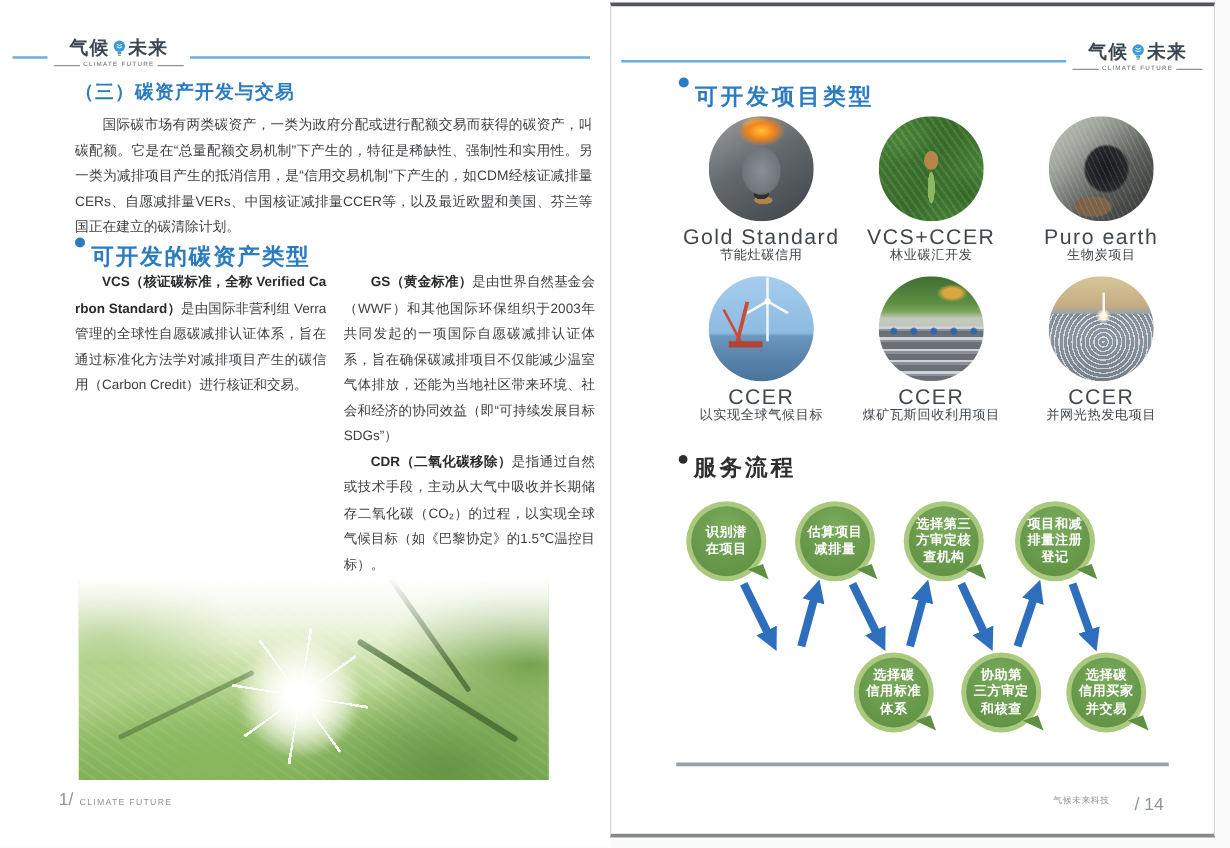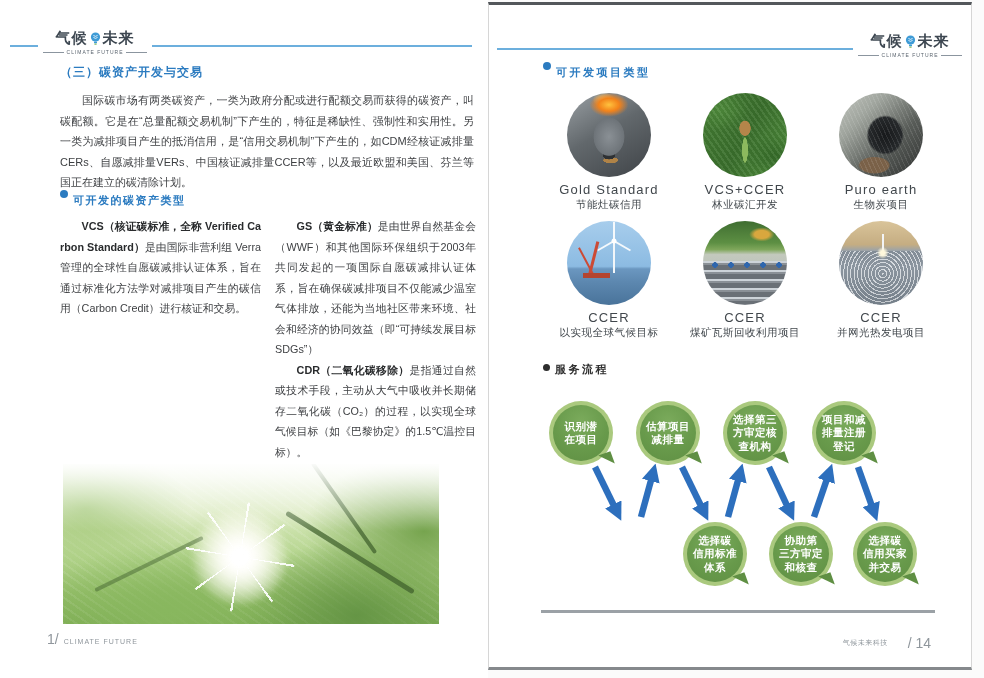--- a/index.html
+++ b/index.html
@@ -19,27 +19,27 @@
   .logo-l{left:38px;top:29px;}
   .logo-r{left:364px;top:27px;}
   .logo-row{display:flex;align-items:center;justify-content:center;gap:2px;
       font-weight:bold;font-size:15px;color:#3d4751;letter-spacing:1px;}
   .bulb{display:flex;align-items:center;}
   .logo-en{display:flex;align-items:center;gap:3px;margin-top:1px;}
   .logo-en .dash{flex:1;height:1px;background:#8b959f;}
   .logo-en .en{font-size:5px;color:#5b656f;letter-spacing:1px;white-space:nowrap;}
 
   
-  .page-title{position:absolute;left:60px;top:64px;font-size:12px;font-weight:bold;color:#2b7bc0;letter-spacing:1px;}
+  .page-title{position:absolute;left:60px;top:64px;font-size:15px;font-weight:bold;color:#2b7bc0;letter-spacing:1px;}
   .intro{position:absolute;left:60px;top:90px;width:414px;font-size:11px;line-height:20.5px;
       color:#3d3f42;text-align:justify;text-indent:2em;word-break:break-all;}
   .sec-head{position:absolute;display:flex;align-items:flex-start;gap:5px;}
   .sec-head .dot{width:8px;height:8px;border-radius:50%;background:#2b7bc0;margin-top:-3px;flex:none;}
   .sec-head .dot.black{background:#2d2d2d;width:7px;height:7px;margin-top:2px;}
-  .sec-head .txt{font-size:11px;font-weight:bold;color:#2b7bc0;letter-spacing:1.5px;}
+  .sec-head .txt{font-size:18px;font-weight:bold;color:#2b7bc0;letter-spacing:1.5px;}
   .sh-assets{left:60px;top:193px;}
   .columns{position:absolute;left:60px;top:216px;width:416px;display:flex;gap:14px;}
   .col{width:201px;font-size:10.8px;line-height:20.5px;color:#3d3f42;text-align:justify;}
   .col p{margin:0;text-indent:2em;word-break:break-all;}
   .col p.no-indent{text-indent:0;}
   .col b{color:#292b2d;}
 
   
   .hero{position:absolute;left:63px;top:464px;width:376px;height:160px;overflow:hidden;background:
     radial-gradient(circle at 47% 58%, #ffffff 0 6px, rgba(255,252,235,.95) 11px, rgba(255,250,215,0) 52px),
@@ -65,21 +65,21 @@
 
   
   .sh-projects{left:54px;top:60px;}
   .sh-projects .txt{letter-spacing:2.5px;}
   .sh-process{left:54px;top:357px;}
   .sh-process .txt{color:#2f2f2f;letter-spacing:2.5px;}
 
   .projects{position:absolute;left:52px;top:88px;width:408px;display:flex;flex-wrap:wrap;row-gap:10px;}
   .pcard{width:136px;text-align:center;}
   .pcircle{width:84px;height:84px;border-radius:50%;margin:0 auto;position:relative;overflow:hidden;}
-  .cap1{font-size:13px;color:#41474c;letter-spacing:1.2px;line-height:14px;margin-top:6px;}
+  .cap1{font-size:17px;color:#41474c;letter-spacing:1.2px;line-height:14px;margin-top:6px;}
   .cap2{font-size:10.5px;color:#41474c;letter-spacing:.5px;line-height:14px;}
 
   
   .ph-stove{background:
     radial-gradient(ellipse 26px 16px at 50% 14%, #ffc23e 0%, #f2821a 40%, rgba(242,130,26,0) 75%),
     radial-gradient(ellipse 16px 10px at 44% 8%, #ffe08a 0%, rgba(255,224,138,0) 70%),
     radial-gradient(ellipse 25px 31px at 50% 52%, #8a9095 0%, #6e7479 60%, rgba(110,116,121,0) 63%),
     radial-gradient(ellipse 10px 7px at 50% 74%, #2e3134 0 60%, rgba(0,0,0,0) 63%),
     radial-gradient(ellipse 12px 5px at 52% 80%, #b08347 0 60%, rgba(0,0,0,0) 63%),
     linear-gradient(150deg,#9aa0a4 0%,#62686c 45%,#3f4347 100%);}
@@ -128,21 +128,21 @@
       display:flex;align-items:center;justify-content:center;text-align:center;}
   .bubble::before{content:"";position:absolute;inset:4px;border-radius:50%;
       background:radial-gradient(circle at 50% 30%, #7bab5c 0%, #689a4b 55%, #5f8f43 100%);}
   .bubble::after{content:"";position:absolute;right:0px;bottom:-1px;width:0;height:0;
       border-left:13px solid transparent;border-top:13px solid #5f8f43;transform:rotate(-20deg);}
   .bubble span{position:relative;z-index:1;width:54px;font-size:10.5px;font-weight:bold;color:#fff;
       line-height:13.5px;letter-spacing:.5px;white-space:pre-line;}
   .flow svg{position:absolute;left:0;top:0;}
 
   .divider{position:absolute;left:52px;top:605px;width:394px;height:3px;background:#9ba1a6;}
-  .foot-right{position:absolute;right:40px;top:630px;display:flex;align-items:center;gap:20px;color:#8f969c;}
+  .foot-right{position:absolute;right:40px;top:630px;display:flex;align-items:flex-start;gap:20px;color:#8f969c;}
   .fr-co{font-size:7px;letter-spacing:.5px;}
   .fr-num{font-size:14px;}
 </style>
 </head>
 <body>
 
 <div class="page-left">
   <div class="rule rule-l"></div>
   <div class="logo logo-l">
     <div class="logo-row">

